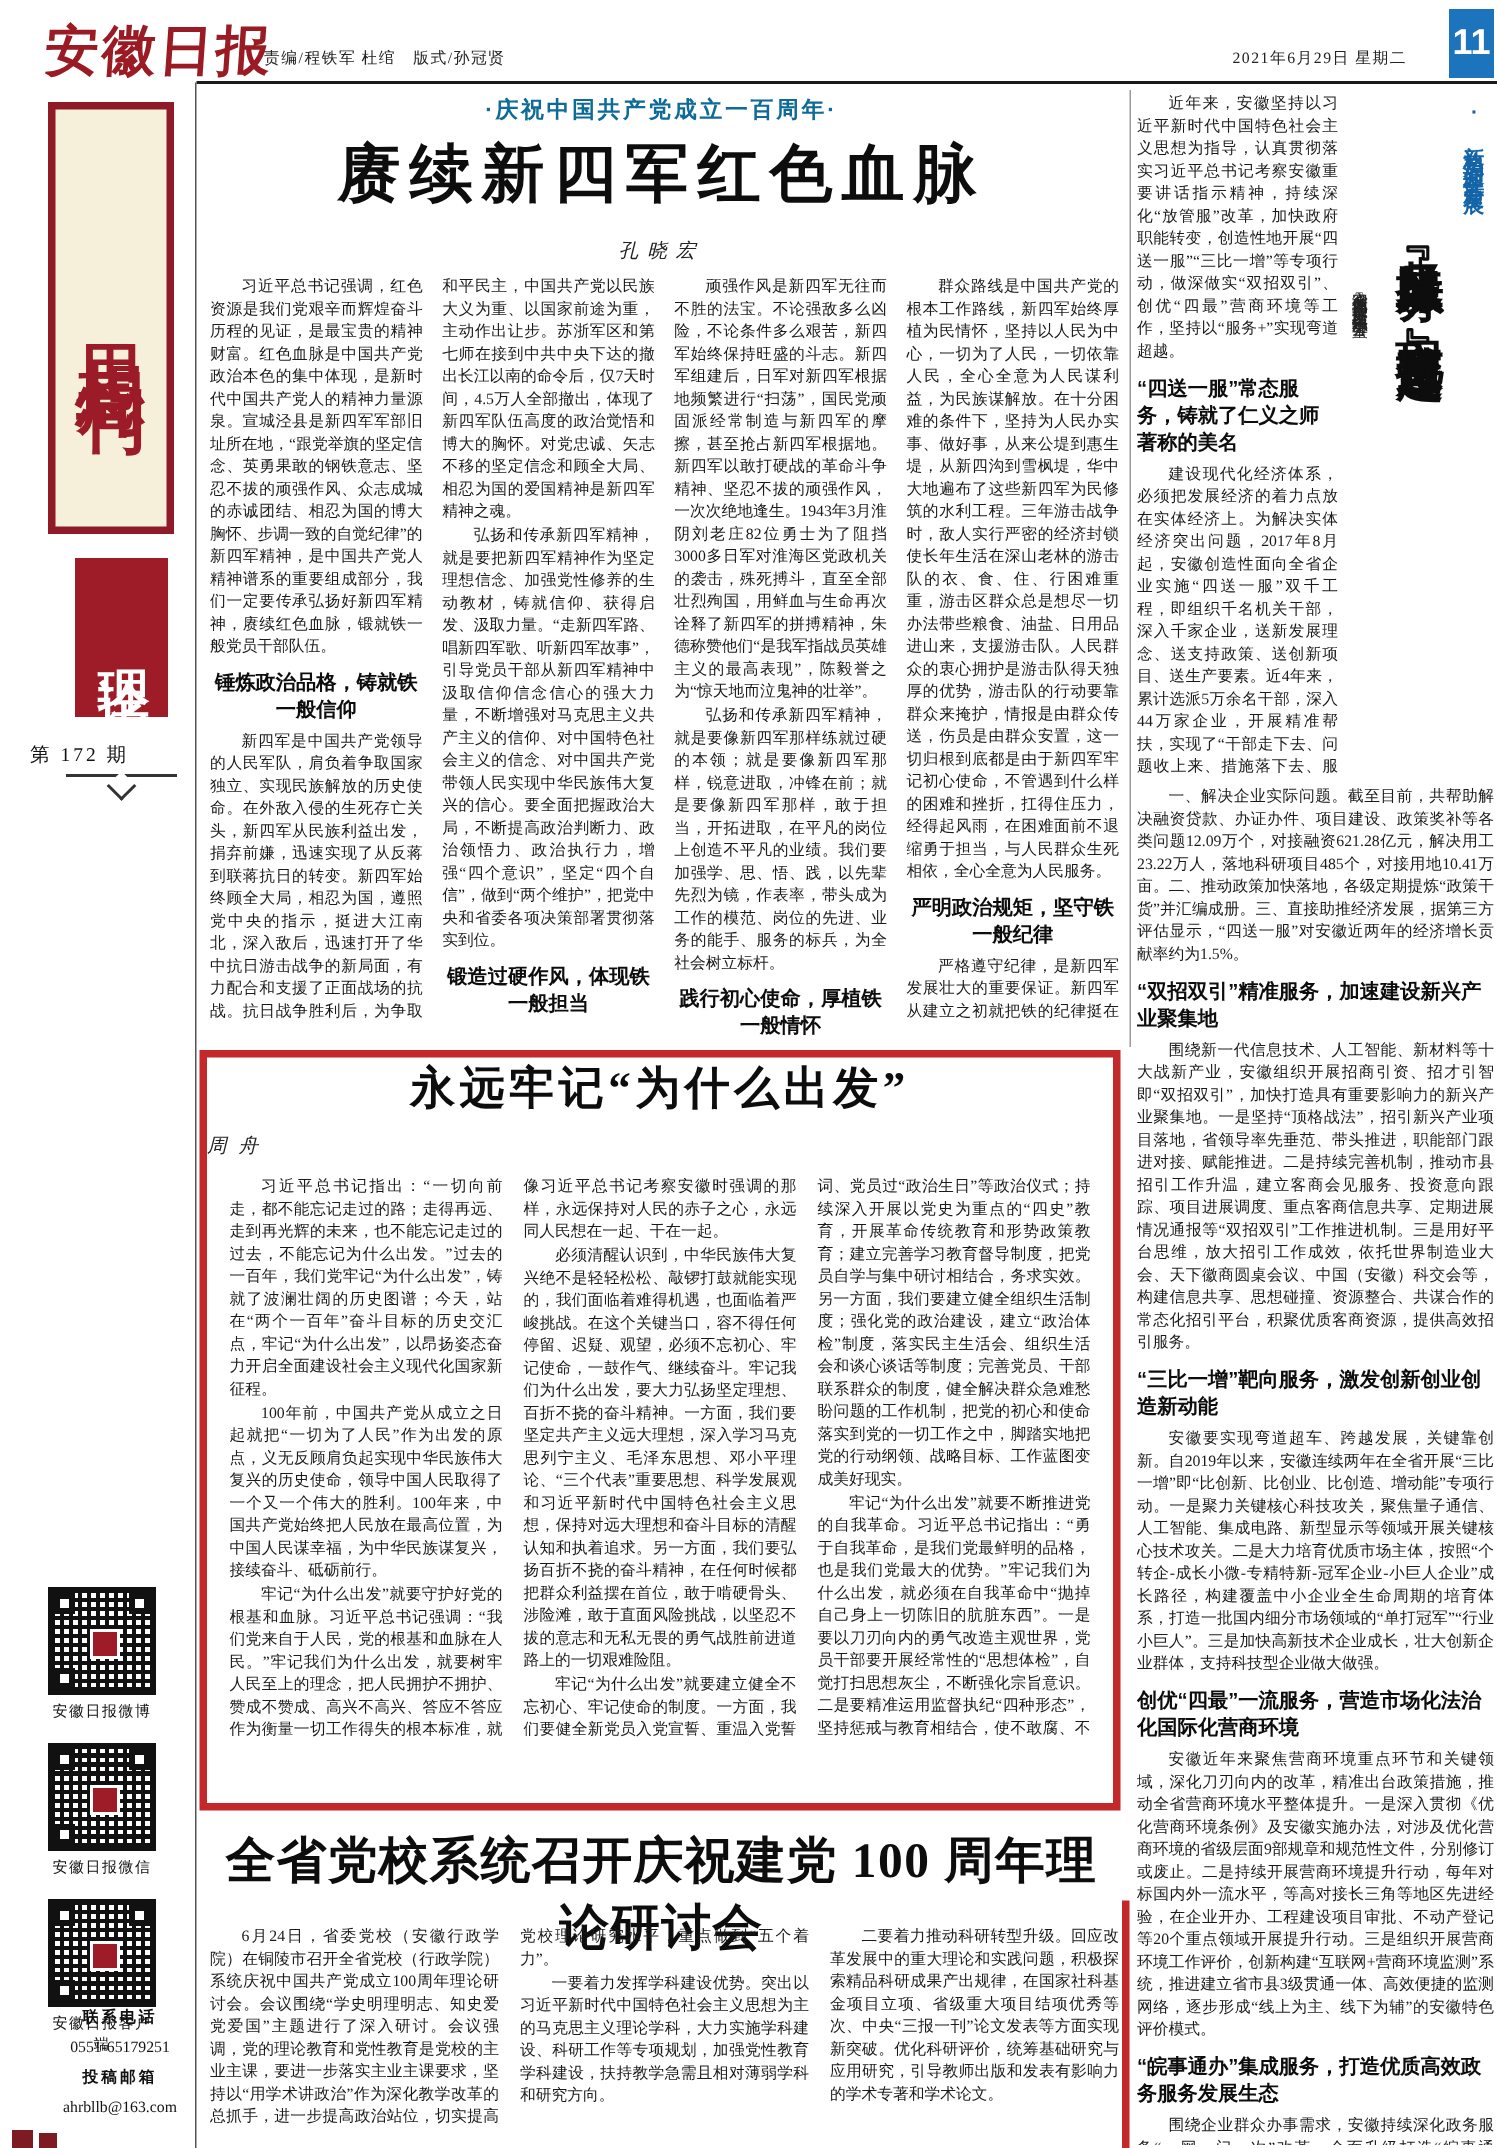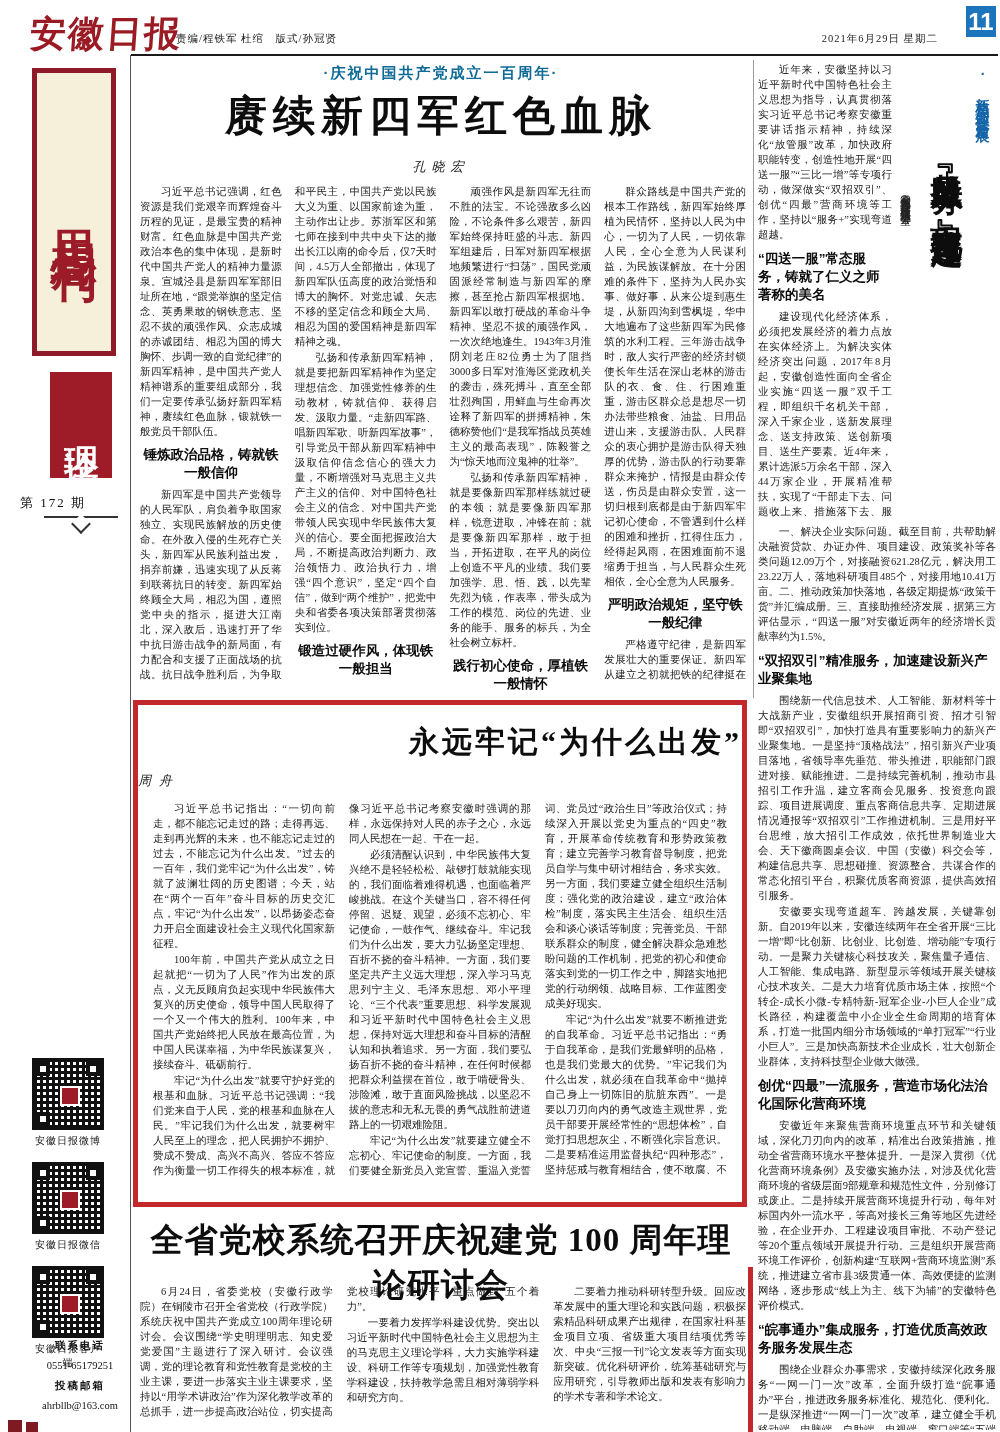--- a/index.html
+++ b/index.html
@@ -4,21 +4,21 @@
 <style>
   html,body{margin:0;padding:0;background:#e8e8e8;}
   #page{position:relative;width:1000px;height:1432px;background:#ffffff;margin:0 auto;
         font-family:"Liberation Serif","DejaVu Serif",serif;color:#1a1a1a;overflow:hidden;}
 
   
   .brand{position:absolute;left:30px;top:10px;font-size:36px;font-weight:bold;
          color:#9a1b24;font-family:"DejaVu Serif",serif;transform:skewX(-4deg);letter-spacing:2px;}
   .editors{position:absolute;left:128px;top:32px;font-size:10.5px;color:#222;letter-spacing:1px;margin-left:48px;}
   .date{position:absolute;right:62px;top:32px;font-size:10.5px;color:#222;letter-spacing:1px;}
-  .pagebox{position:absolute;right:4px;top:6px;width:30px;height:31px;background:#1b74bc;
+  .pagebox{position:absolute;right:4px;top:6px;width:30px;height:46px;background:#1b74bc;
            color:#fff;font-size:24px;font-weight:bold;display:flex;align-items:center;justify-content:center;
            font-family:"Liberation Sans",sans-serif;}
   .header-rule{position:absolute;left:131px;right:2px;top:54px;height:2px;background:#1a1a1a;}
 
   
   .sidebar-sep{position:absolute;left:130px;top:55px;bottom:0;width:1px;background:#555;}
   .vert{writing-mode:vertical-rl;text-orientation:upright;}
   .weekly-box{position:absolute;left:32px;top:68px;width:84px;height:288px;border:5px solid #8e1b27;
               background:#f6efd9;display:flex;align-items:center;justify-content:center;box-sizing:border-box;}
   .weekly-box .t{font-size:46px;font-weight:bold;color:#9b1b28;letter-spacing:10px;line-height:1;}
@@ -50,21 +50,21 @@
   .main-byline{position:absolute;left:135px;width:612px;top:158px;text-align:center;font-size:13px;font-style:italic;color:#222;letter-spacing:6px;}
   .main-body{position:absolute;left:140px;top:184px;width:606px;height:512px;
              column-count:4;column-gap:13px;overflow:hidden;}
   .para{font-size:10.5px;line-height:1.43;text-align:justify;text-indent:2em;margin:0 0 1px;}
   .sub-head{font-size:13.5px;font-weight:bold;text-align:center;margin:7px 0 5px;text-indent:0;
             font-family:"Liberation Sans",sans-serif;color:#0d0d0d;}
 
   
   .red-box{position:absolute;left:133px;top:700px;width:614px;height:507px;border:5px solid #c3282b;
            background:#fff;box-sizing:border-box;}
-  .box-title{margin-top:17px;text-align:right;font-size:30px;font-weight:bold;color:#0d0d0d;letter-spacing:3px;}
+  .box-title{text-align:center;font-size:30px;font-weight:bold;color:#0d0d0d;letter-spacing:3px;}
   .box-byline{margin-top:9px;text-align:left;font-size:13px;font-style:italic;letter-spacing:8px;color:#222;}
   .box-body{margin:11px 15px 0;height:378px;column-count:3;column-gap:14px;overflow:hidden;}
 
   
   .bottom-title{position:absolute;left:135px;width:612px;top:1218px;text-align:center;font-size:33px;
                 font-weight:900;letter-spacing:1px;color:#0d0d0d;}
   .bottom-body{position:absolute;left:140px;top:1284px;width:606px;height:142px;
                column-count:3;column-gap:14px;overflow:hidden;}
 
   
@@ -176,20 +176,21 @@
   <div class="right-byline vert">安徽省创优『四最』营商环境工作领导小组办公室</div>
   <div class="right-top-body">
       <div class="para">近年来，安徽坚持以习近平新时代中国特色社会主义思想为指导，认真贯彻落实习近平总书记考察安徽重要讲话指示精神，持续深化“放管服”改革，加快政府职能转变，创造性地开展“四送一服”“三比一增”等专项行动，做深做实“双招双引”、创优“四最”营商环境等工作，坚持以“服务+”实现弯道超越。</div>
       <div class="sub-head">“四送一服”常态服务，铸就了仁义之师著称的美名</div>
       <div class="para">建设现代化经济体系，必须把发展经济的着力点放在实体经济上。为解决实体经济突出问题，2017年8月起，安徽创造性面向全省企业实施“四送一服”双千工程，即组织千名机关干部，深入千家企业，送新发展理念、送支持政策、送创新项目、送生产要素。近4年来，累计选派5万余名干部，深入44万家企业，开展精准帮扶，实现了“干部走下去、问题收上来、措施落下去、服务跟上来”的良好效果。</div>
     </div>
   <div class="right-main-body">
       <div class="para">一、解决企业实际问题。截至目前，共帮助解决融资贷款、办证办件、项目建设、政策奖补等各类问题12.09万个，对接融资621.28亿元，解决用工23.22万人，落地科研项目485个，对接用地10.41万亩。二、推动政策加快落地，各级定期提炼“政策干货”并汇编成册。三、直接助推经济发展，据第三方评估显示，“四送一服”对安徽近两年的经济增长贡献率约为1.5%。</div>
       <div class="sub-head">“双招双引”精准服务，加速建设新兴产业聚集地</div>
       <div class="para">围绕新一代信息技术、人工智能、新材料等十大战新产业，安徽组织开展招商引资、招才引智即“双招双引”，加快打造具有重要影响力的新兴产业聚集地。一是坚持“顶格战法”，招引新兴产业项目落地，省领导率先垂范、带头推进，职能部门跟进对接、赋能推进。二是持续完善机制，推动市县招引工作升温，建立客商会见服务、投资意向跟踪、项目进展调度、重点客商信息共享、定期进展情况通报等“双招双引”工作推进机制。三是用好平台思维，放大招引工作成效，依托世界制造业大会、天下徽商圆桌会议、中国（安徽）科交会等，构建信息共享、思想碰撞、资源整合、共谋合作的常态化招引平台，积聚优质客商资源，提供高效招引服务。</div>
+      <div class="sub-head">“三比一增”靶向服务，激发创新创业创造新动能</div>
       <div class="para">安徽要实现弯道超车、跨越发展，关键靠创新。自2019年以来，安徽连续两年在全省开展“三比一增”即“比创新、比创业、比创造、增动能”专项行动。一是聚力关键核心科技攻关，聚焦量子通信、人工智能、集成电路、新型显示等领域开展关键核心技术攻关。二是大力培育优质市场主体，按照“个转企-成长小微-专精特新-冠军企业-小巨人企业”成长路径，构建覆盖中小企业全生命周期的培育体系，打造一批国内细分市场领域的“单打冠军”“行业小巨人”。三是加快高新技术企业成长，壮大创新企业群体，支持科技型企业做大做强。</div>
       <div class="sub-head">创优“四最”一流服务，营造市场化法治化国际化营商环境</div>
       <div class="para">安徽近年来聚焦营商环境重点环节和关键领域，深化刀刃向内的改革，精准出台政策措施，推动全省营商环境水平整体提升。一是深入贯彻《优化营商环境条例》及安徽实施办法，对涉及优化营商环境的省级层面9部规章和规范性文件，分别修订或废止。二是持续开展营商环境提升行动，每年对标国内外一流水平，等高对接长三角等地区先进经验，在企业开办、工程建设项目审批、不动产登记等20个重点领域开展提升行动。三是组织开展营商环境工作评价，创新构建“互联网+营商环境监测”系统，推进建立省市县3级贯通一体、高效便捷的监测网络，逐步形成“线上为主、线下为辅”的安徽特色评价模式。</div>
       <div class="sub-head">“皖事通办”集成服务，打造优质高效政务服务发展生态</div>
       <div class="para">围绕企业群众办事需求，安徽持续深化政务服务“一网一门一次”改革，全面升级打造“皖事通办”平台，推进政务服务标准化、规范化、便利化。一是纵深推进“一网一门一次”改革，建立健全手机移动端、电脑端、自助端、电视端、窗口端等“五端合一”的政务服务体系，全省个人事项基本实现“全程网办”，行政许可类事项全程网办率超90%。二是持续完善7×24小时不打烊“随时办”服务机制，让企业和群众办事像“网购”一样方便。三是大力推进长三角地区“一网通办”，在各级政务服务中心设置215个长三角“一网通办”线下专窗，实现市、县（区）全覆盖，牵头开发长三角政务服务地图，进一步推进长三角“同城服务”。</div>
     </div>
   <div class="red-bar"></div>
 
 </div>
 

